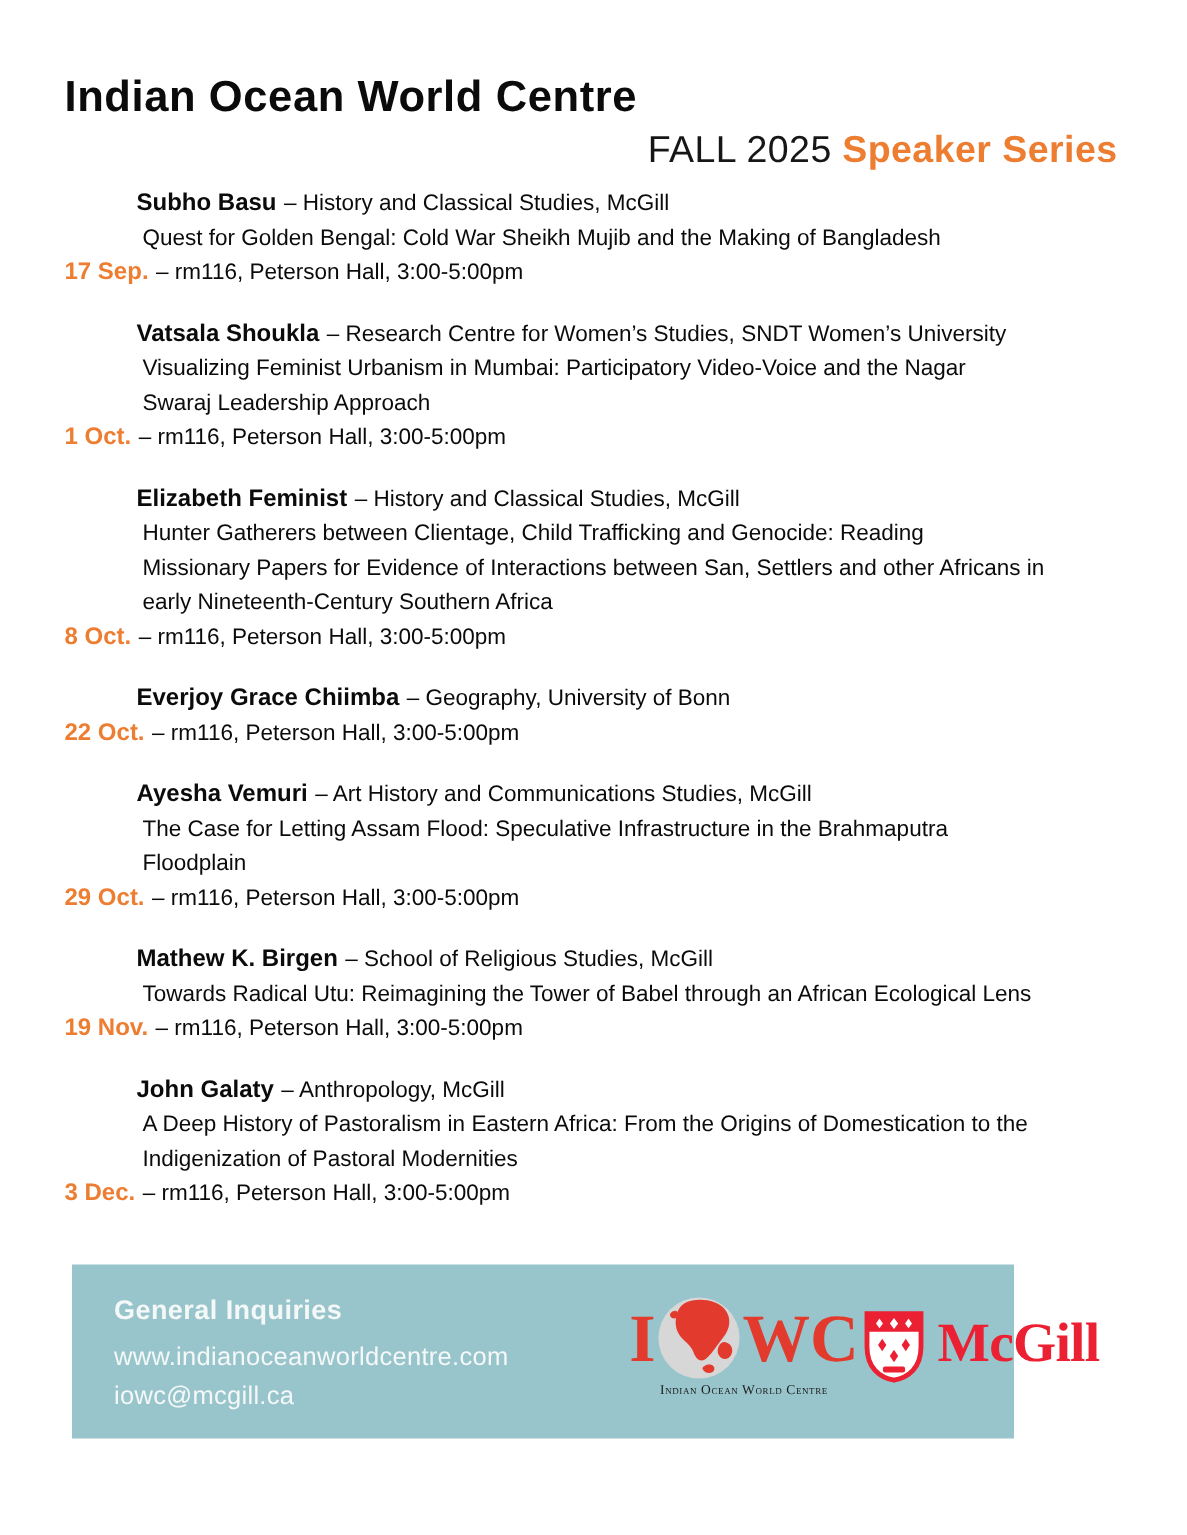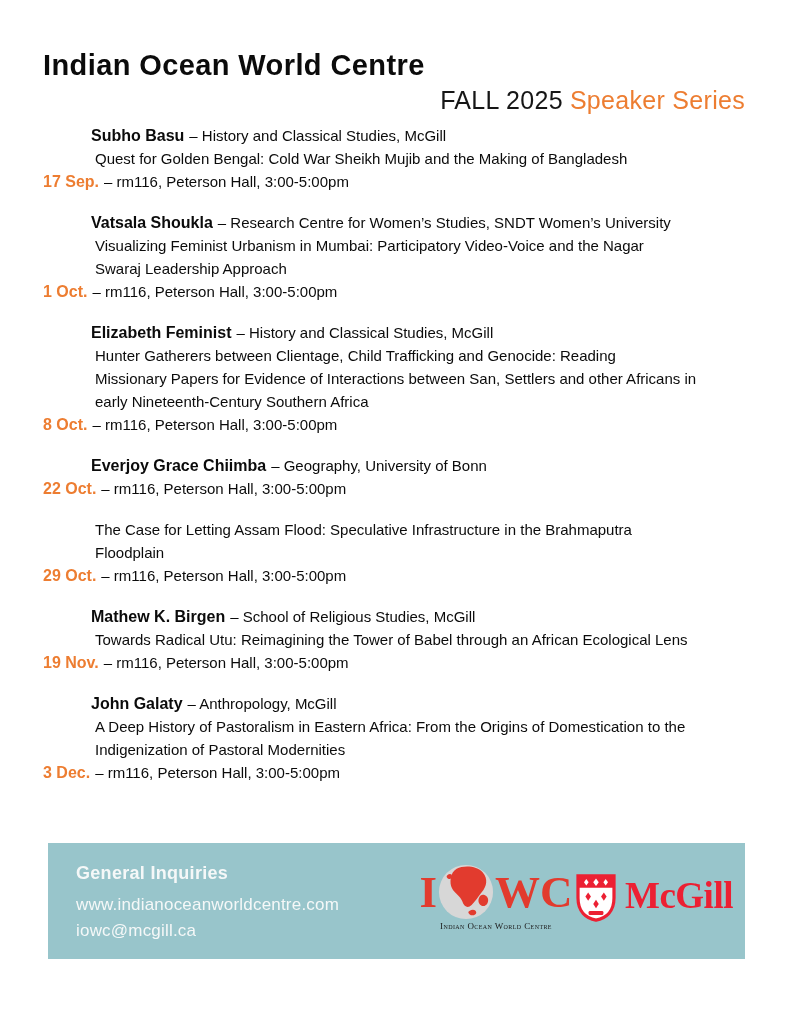--- a/index.html
+++ b/index.html
@@ -8,32 +8,32 @@
     font-family:"Liberation Sans",sans-serif;color:#0b0b0b;
   }
   
   .title{
     margin:48px 0 0 43px;font-size:29px;font-weight:bold;letter-spacing:0.4px;line-height:34px;color:#0b0b0b;
   }
   .subtitle{
     margin:4px 46px 0 0;text-align:right;font-size:25px;line-height:28px;letter-spacing:0.3px;
   }
   .season{color:#161616;font-weight:normal;}
-  .series{color:#ED7D31;font-weight:normal;margin-left:7px;}
+  .series{color:#ED7D31;font-weight:bold;margin-left:7px;}
   
   .events{margin:10px 0 0 43px;width:712px;}
   .event{margin-bottom:18px;font-size:15px;line-height:23px;}
   .speaker{font-weight:bold;font-size:16px;margin-left:48px;}
   .affiliation{margin-left:5px;}
   .event-titles{margin-left:52px;max-width:652px;}
   .date{color:#ED7D31;font-weight:bold;font-size:16px;}
   .venue{margin-left:5px;}
   
   .footer{
-    position:absolute;top:843px;left:48px;width:697px;height:116px;background:#98C5CB;
+    position:absolute;top:843px;left:48px;width:628px;height:116px;background:#98C5CB;
   }
   .contact{position:absolute;left:28px;top:18px;color:#f5f8f8;}
   .contact-heading{font-size:18px;font-weight:bold;letter-spacing:0.3px;line-height:24px;}
   .contact-line{font-size:17px;line-height:26px;letter-spacing:0.2px;}
   .contact-line.first{margin-top:7px;}
   
   .iowc-logo{position:absolute;left:370px;top:21px;width:156px;text-align:center;}
   .iowc-row{display:flex;align-items:center;justify-content:center;}
   .iowc-letter{
     font-family:"Liberation Serif",serif;font-weight:bold;font-size:45px;line-height:56px;color:#E23B2E;
@@ -87,20 +87,21 @@
         </div>
       <div><span class="date">8 Oct.</span><span class="venue">– rm116, Peterson Hall, 3:00-5:00pm</span></div>
     </div>
 
     <div class="event">
       <div><span class="speaker">Everjoy Grace Chiimba</span><span class="affiliation">– Geography, University of Bonn</span></div>
       <div><span class="date">22 Oct.</span><span class="venue">– rm116, Peterson Hall, 3:00-5:00pm</span></div>
     </div>
 
     <div class="event">
+      <div><span class="speaker">Ayesha Vemuri</span><span class="affiliation">– Art History and Communications Studies, McGill</span></div>
       <div class="event-titles">
           <div>The Case for Letting Assam Flood: Speculative Infrastructure in the Brahmaputra</div>
           <div>Floodplain</div>
         </div>
       <div><span class="date">29 Oct.</span><span class="venue">– rm116, Peterson Hall, 3:00-5:00pm</span></div>
     </div>
 
     <div class="event">
       <div><span class="speaker">Mathew K. Birgen</span><span class="affiliation">– School of Religious Studies, McGill</span></div>
       <div class="event-titles">

